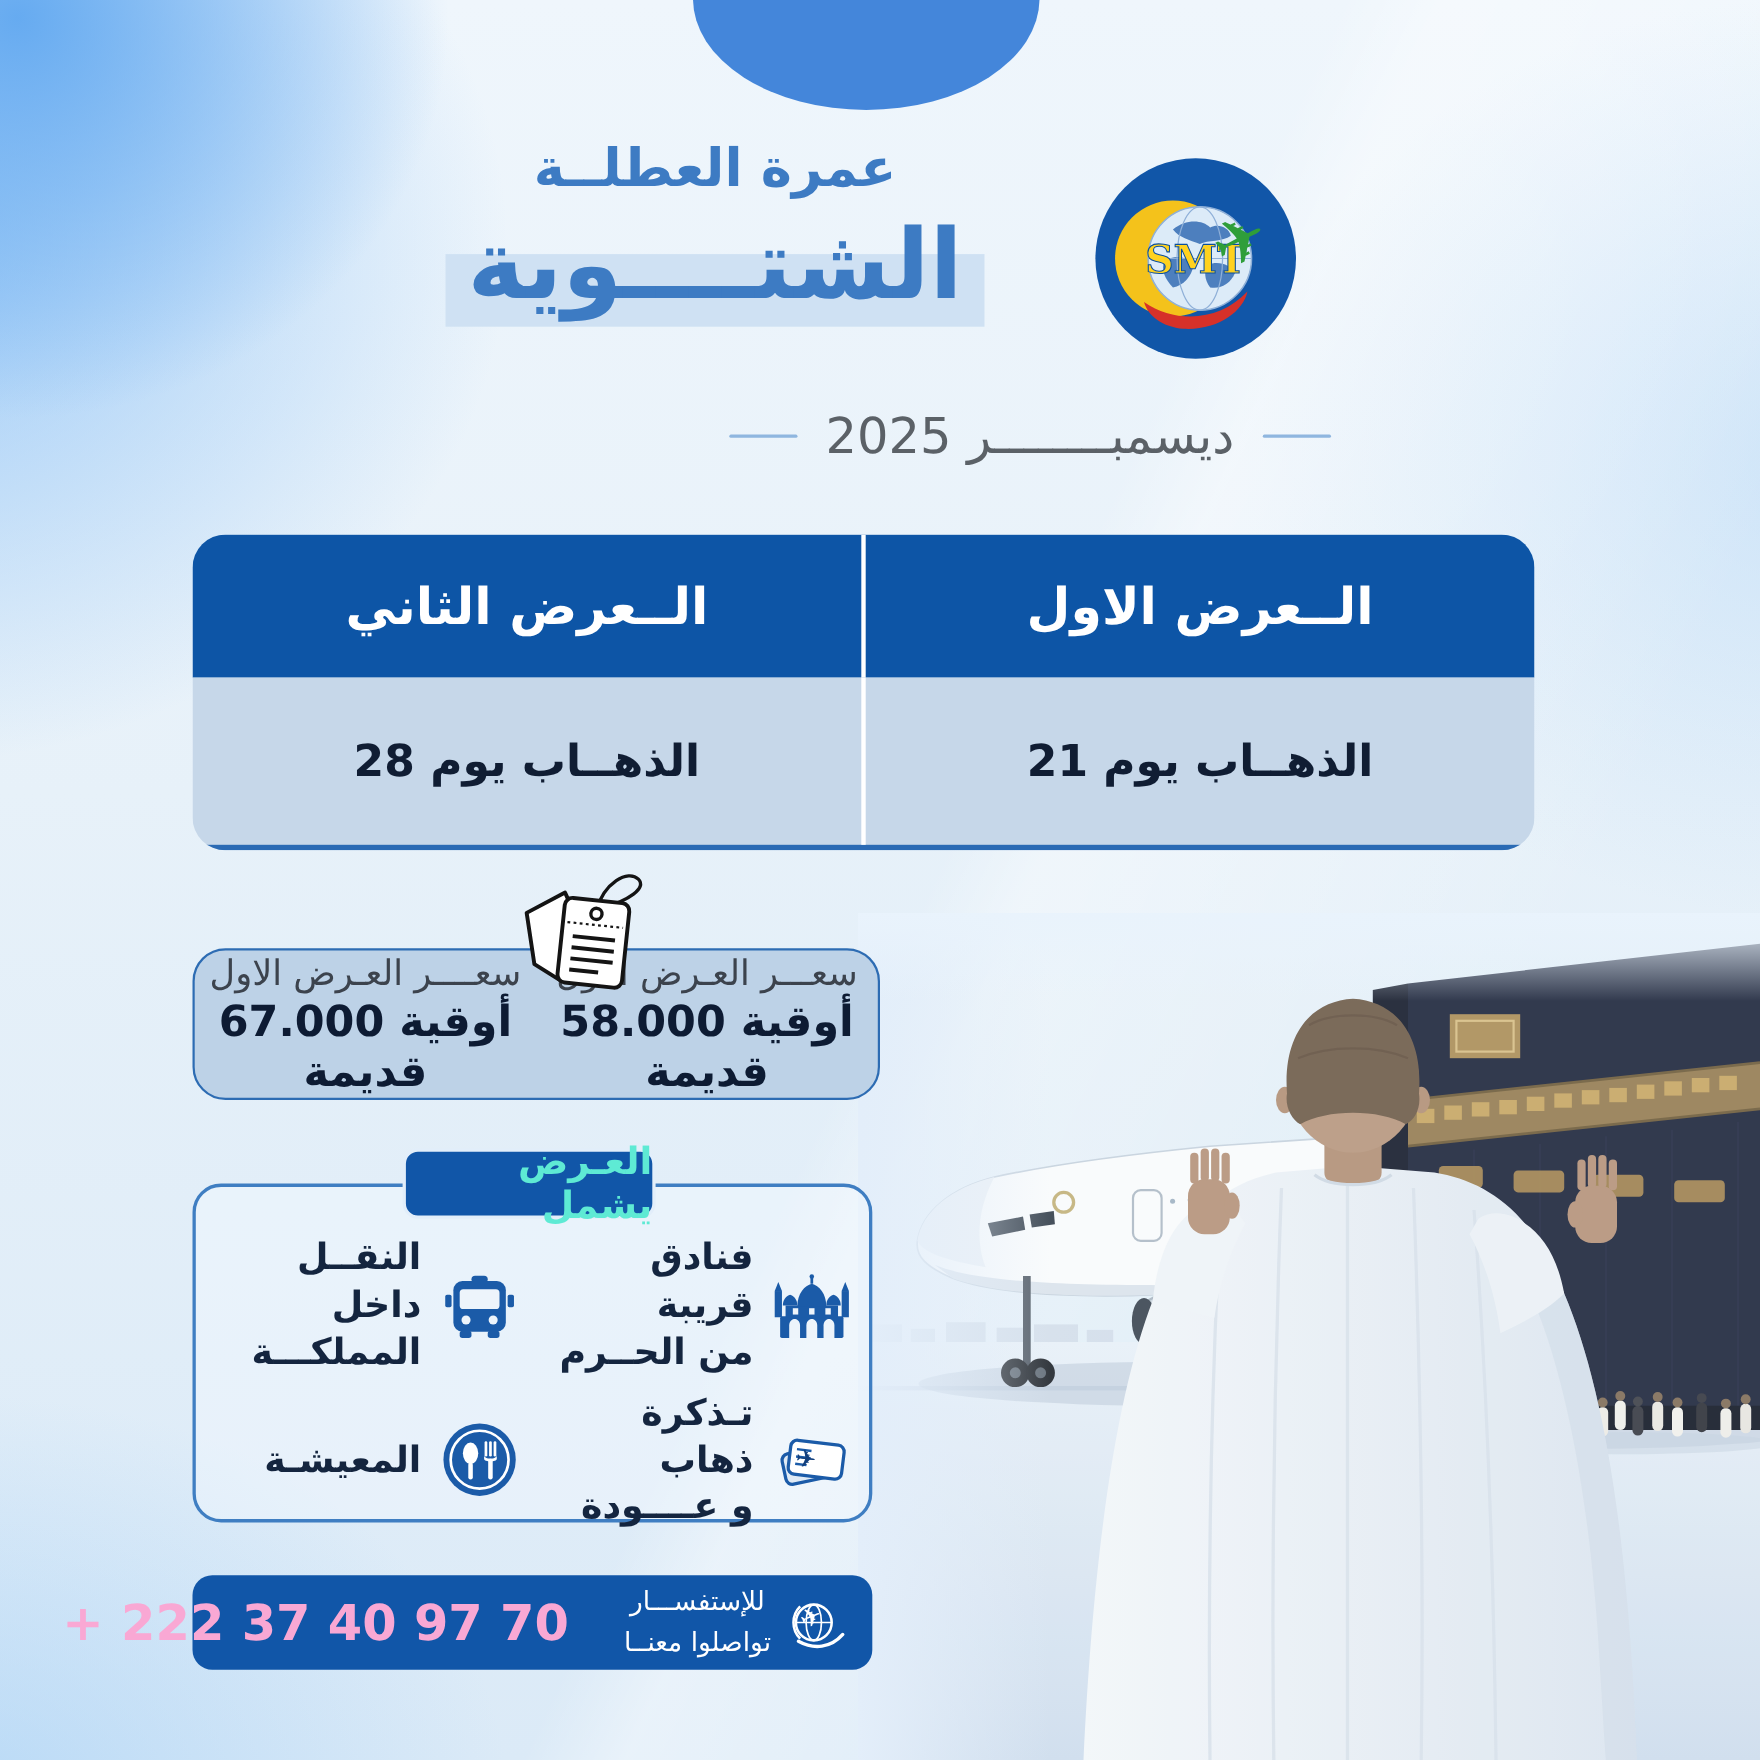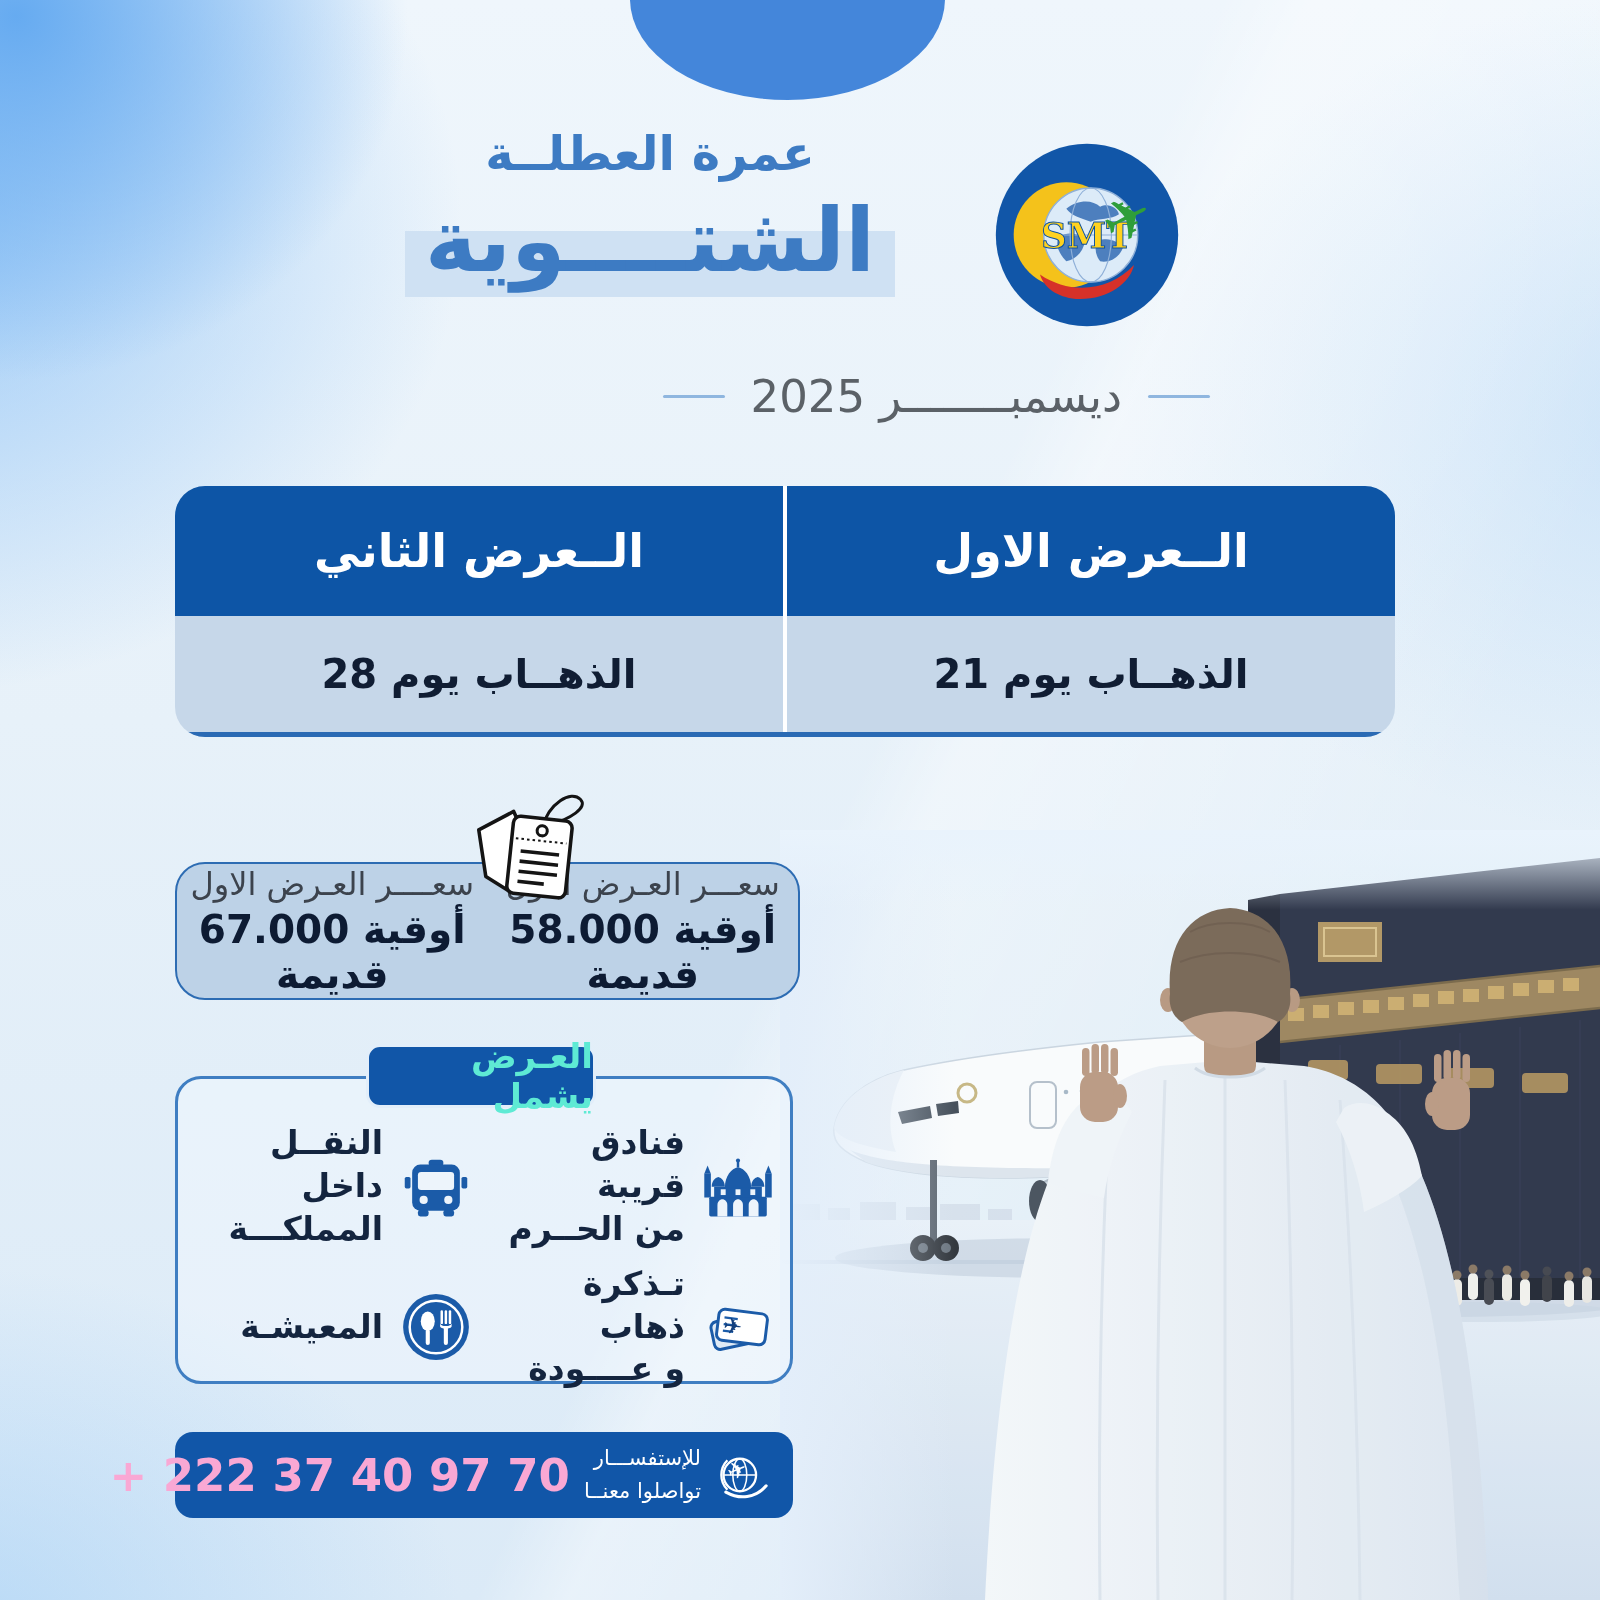--- a/index.html
+++ b/index.html
@@ -27,21 +27,21 @@
   .logo-top{position:absolute;left:993px;top:141px;width:188px;height:188px;}
 
   .date-row{position:absolute;top:370px;left:330px;width:880px;display:flex;align-items:center;justify-content:flex-start;
     gap:26px;direction:rtl;color:#5b6167;font-size:45px;}
   .dash{width:62px;height:3px;background:#8fb6df;border-radius:2px;}
 
   .offers{position:absolute;left:175px;top:486px;width:1220px;direction:rtl;border-radius:30px;overflow:hidden;}
   .offers-head{display:flex;background:#0d55a6;}
   .offers-head .hcell{flex:1;height:130px;display:flex;align-items:center;justify-content:center;color:#fff;font-weight:bold;font-size:46px;}
   .offers-body{display:flex;background:#c6d7e9;border-bottom:5px solid #2a6ab4;}
-  .offers-body .bcell{flex:1;height:116px;display:flex;flex-direction:row;align-items:center;justify-content:center;
+  .offers-body .bcell{flex:1;height:152px;display:flex;flex-direction:row;align-items:center;justify-content:center;
     color:#101d33;font-weight:bold;font-size:40px;line-height:1.45;}
   .hcell + .hcell, .bcell + .bcell{border-right:4px solid #ffffff;}
 
   .price-box{position:absolute;left:175px;top:862px;width:625px;height:138px;background:#bdd2e7;border:2px solid #2d6cb3;
     border-radius:30px;display:flex;direction:rtl;align-items:center;box-sizing:border-box;}
   .price-cell{flex:1;text-align:center;}
   .price-label{font-size:32px;color:#3c434d;}
   .price-value{font-size:39px;font-weight:bold;color:#0d1b33;direction:ltr;margin-top:4px;}
   .tag-icon{position:absolute;left:448px;top:784px;width:165px;height:122px;z-index:6;}
 
@@ -51,21 +51,21 @@
     border-radius:14px;color:#5eead4;font-weight:bold;font-size:34px;display:flex;align-items:center;justify-content:center;direction:rtl;z-index:6;}
   .includes-grid{position:absolute;left:195px;top:1122px;width:580px;height:246px;display:grid;
     grid-template-columns:1fr 1fr;grid-template-rows:1fr 1fr;direction:rtl;column-gap:24px;row-gap:12px;}
   .inc-item{display:flex;align-items:center;gap:16px;}
   .inc-icon{width:74px;height:74px;flex:0 0 auto;}
   .inc-label{font-size:33px;font-weight:bold;color:#14253f;line-height:1.3;text-align:right;direction:rtl;}
 
   .contact-bar{position:absolute;left:175px;top:1432px;width:618px;height:86px;background:#1156a8;border-radius:18px;
     display:flex;direction:rtl;align-items:center;padding:0 16px;gap:14px;box-sizing:border-box;}
   .contact-logo{width:62px;height:62px;flex:0 0 auto;}
-  .contact-label{color:#fff;font-size:21px;line-height:1.55;text-align:right;white-space:nowrap;}
+  .contact-label{color:#fff;font-size:24px;line-height:1.55;text-align:center;white-space:nowrap;margin-left:36px;}
   .contact-phone{flex:1;text-align:right;color:#f9a8d4;font-weight:bold;font-size:45px;direction:ltr;white-space:nowrap;}
 </style>
 </head>
 <body>
 
 <div class="poster">
   <div class="bg-layer"></div>
   <div class="semicircle"></div>
 
   <svg class="photo" viewBox="0 0 820 770" aria-hidden="true">

